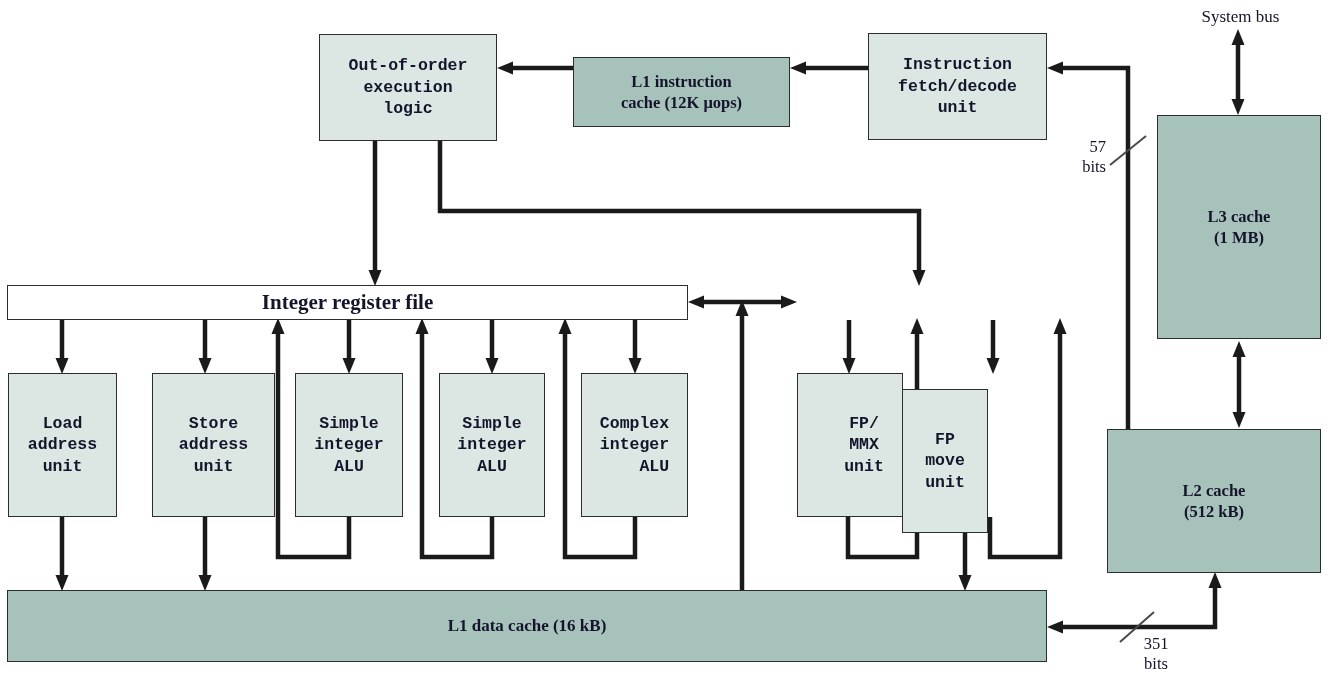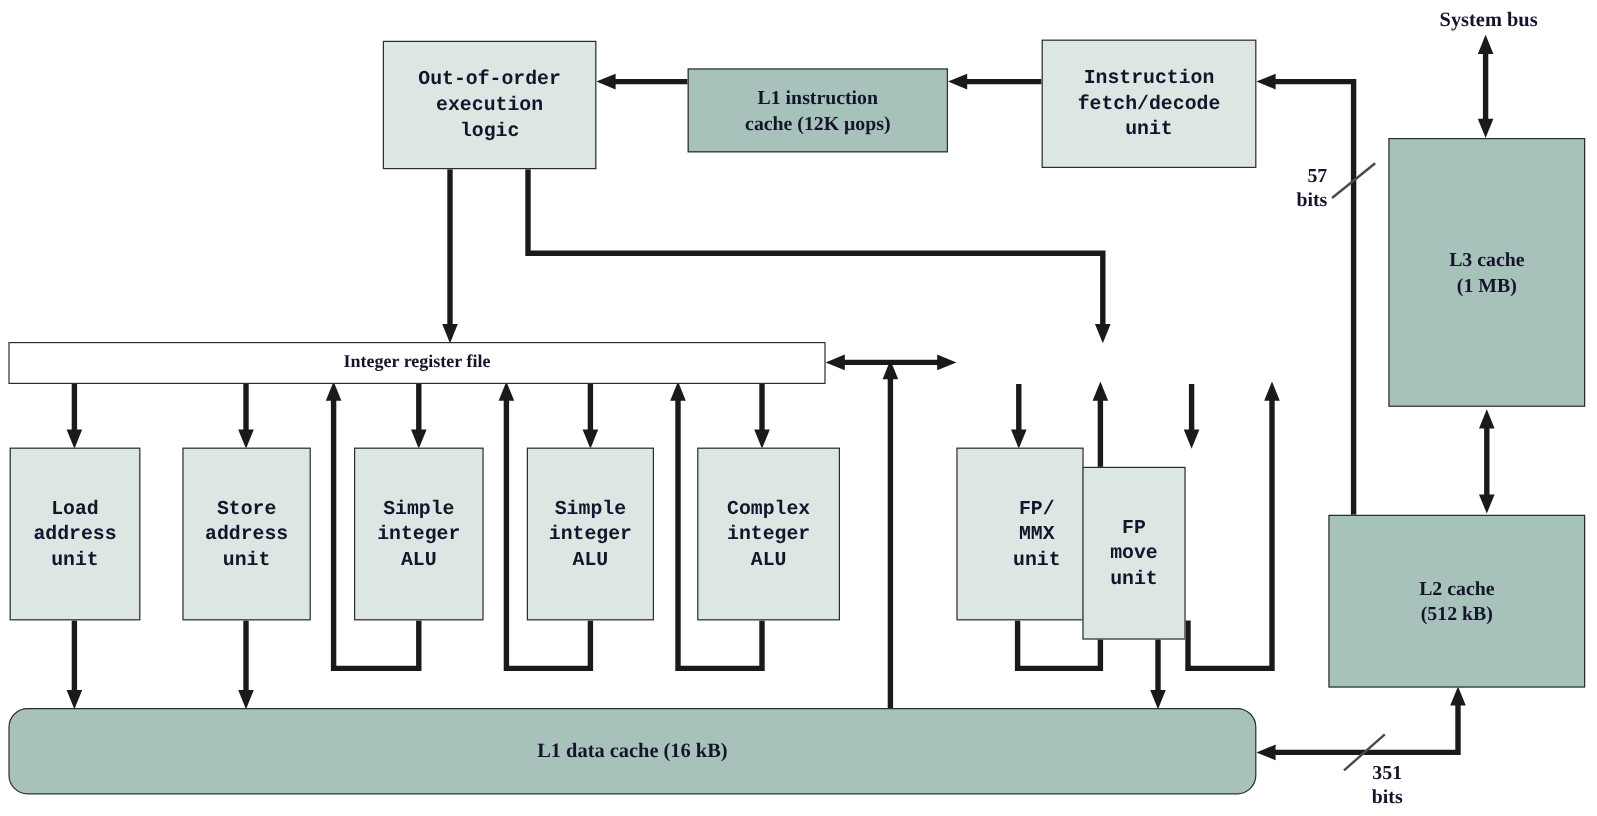--- a/index.html
+++ b/index.html
@@ -16,25 +16,25 @@
     display:flex;align-items:center;justify-content:center;
     text-align:center;white-space:pre-line;
     font-weight:bold;font-size:16.5px;line-height:1.3;
     color:var(--text,#14142a);
     border:1.6px solid #2d2d2d;
     box-sizing:border-box;
   }
   .box-light{background:var(--box-light,#dce7e3);font-family:Liberation Mono, monospace;}
   .box-dark{background:var(--box-dark,#a7c1bb);}
   .box-white{background:#ffffff;}
-  .regfile{font-size:15px;}
-  .l1d{font-size:17px;border-radius:16px;}
+  .regfile{font-size:21px;}
+  .l1d{font-size:17px;}
   .float-label{
     position:absolute;z-index:3;
-    font-weight:bold;font-size:16.5px;line-height:1.22;
+    font-weight:normal;font-size:16.5px;line-height:1.22;
     color:var(--text,#14142a);
     white-space:pre-line;
   }
 </style>
 </head>
 <body>
 
 <div class="diagram">
 
   <svg class="wires" viewBox="0 0 1331 680" xmlns="http://www.w3.org/2000/svg">
@@ -138,33 +138,33 @@
   <div class="box box-dark" style="left:1107px;top:429px;width:214px;height:144px;">L2 cache
 (512 kB)</div>
 
   <div class="box box-white regfile" style="left:7px;top:285px;width:681px;height:35px;">Integer register file</div>
 
 
   <div class="box box-light" style="left:8px;top:373px;width:109px;height:144px;">Load
 address
 unit</div>
 
-  <div class="box box-light" style="left:152px;top:373px;width:107px;height:144px;">Store
+  <div class="box box-light" style="left:152px;top:373px;width:123px;height:144px;">Store
 address
 unit</div>
 
   <div class="box box-light" style="left:295px;top:373px;width:108px;height:144px;">Simple
 integer
 ALU</div>
 
   <div class="box box-light" style="left:439px;top:373px;width:106px;height:144px;">Simple
 integer
 ALU</div>
 
-  <div class="box box-light" style="left:581px;top:373px;width:119px;height:144px;">Complex
+  <div class="box box-light" style="left:581px;top:373px;width:107px;height:144px;text-align:right;">Complex
 integer
 ALU</div>
 
   <div class="box box-light" style="left:797px;top:373px;width:106px;height:144px;padding-left:28px;">FP/
 MMX
 unit</div>
 
   <div class="box box-light" style="left:902px;top:373px;width:86px;height:144px;margin-top:16px;">FP
 move
 unit</div>

